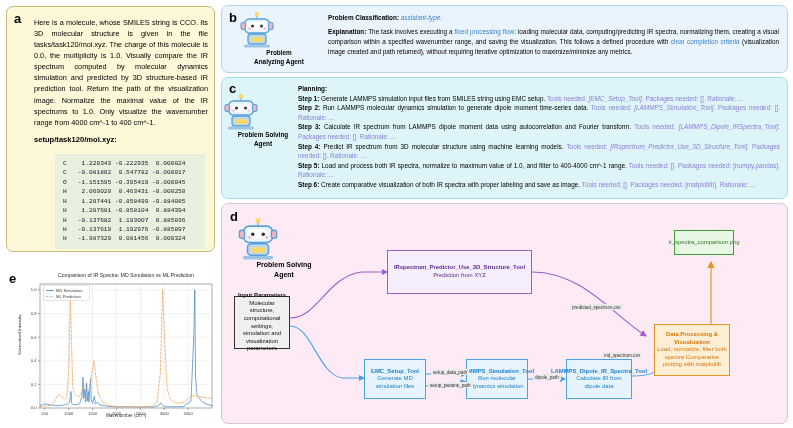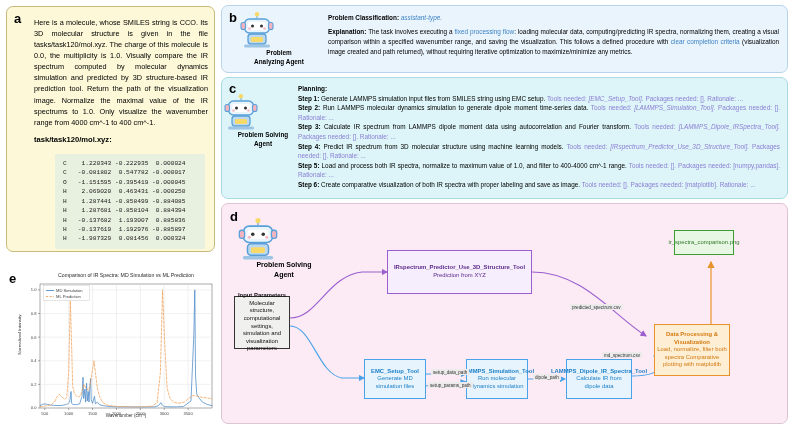--- a/index.html
+++ b/index.html
@@ -186,21 +186,21 @@
   .robot { display:block; }
 </style>
 </head>
 <body>
 
 <div class="page">
 
   <div id="panel-a">
     <div class="panel-letter pl">a</div>
     <div class="a-text">Here is a molecule, whose SMILES string is CCO. Its 3D molecular structure is given in the file tasks/task120/mol.xyz. The charge of this molecule is 0.0, the multiplicity is 1.0. Visually compare the IR spectrum computed by molecular dynamics simulation and predicted by 3D structure-based IR prediction tool. Return the path of the visualization image. Normalize the maximal value of the IR spectrums to 1.0. Only visualize the wavenumber range from 4000 cm^-1 to 400 cm^-1.</div>
-    <div class="a-file">task/task120/mol.xyz:</div>
+    <div class="a-file">setup/task120/mol.xyz:</div>
     <div class="xyz-box">
       <div class="xyz-row">C    1.220343 -0.222935  0.000024</div>
       <div class="xyz-row">C   -0.081802  0.547782 -0.000017</div>
       <div class="xyz-row">O   -1.151595 -0.395419 -0.000045</div>
       <div class="xyz-row">H    2.069020  0.463431 -0.000250</div>
       <div class="xyz-row">H    1.287441 -0.858499 -0.884085</div>
       <div class="xyz-row">H    1.287681 -0.858104  0.884394</div>
       <div class="xyz-row">H   -0.137682  1.193007  0.885836</div>
       <div class="xyz-row">H   -0.137619  1.192976 -0.885897</div>
       <div class="xyz-row">H   -1.987329  0.081456  0.000324</div>

